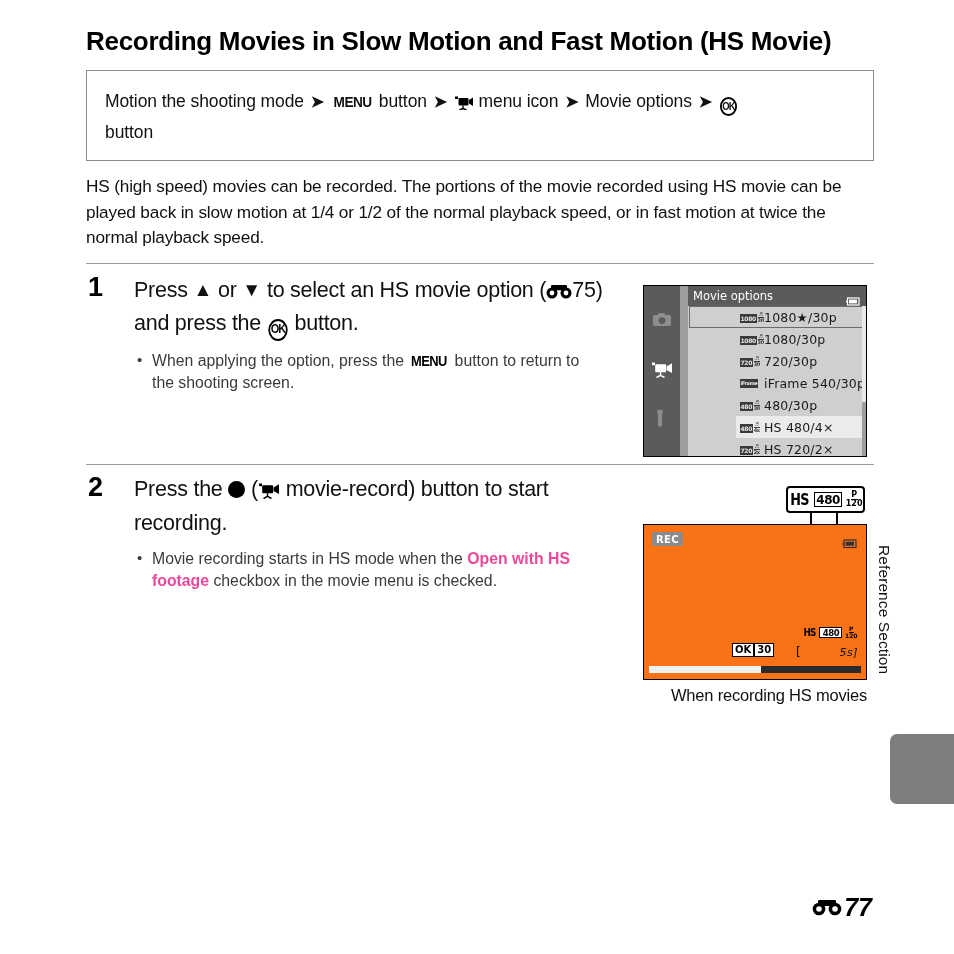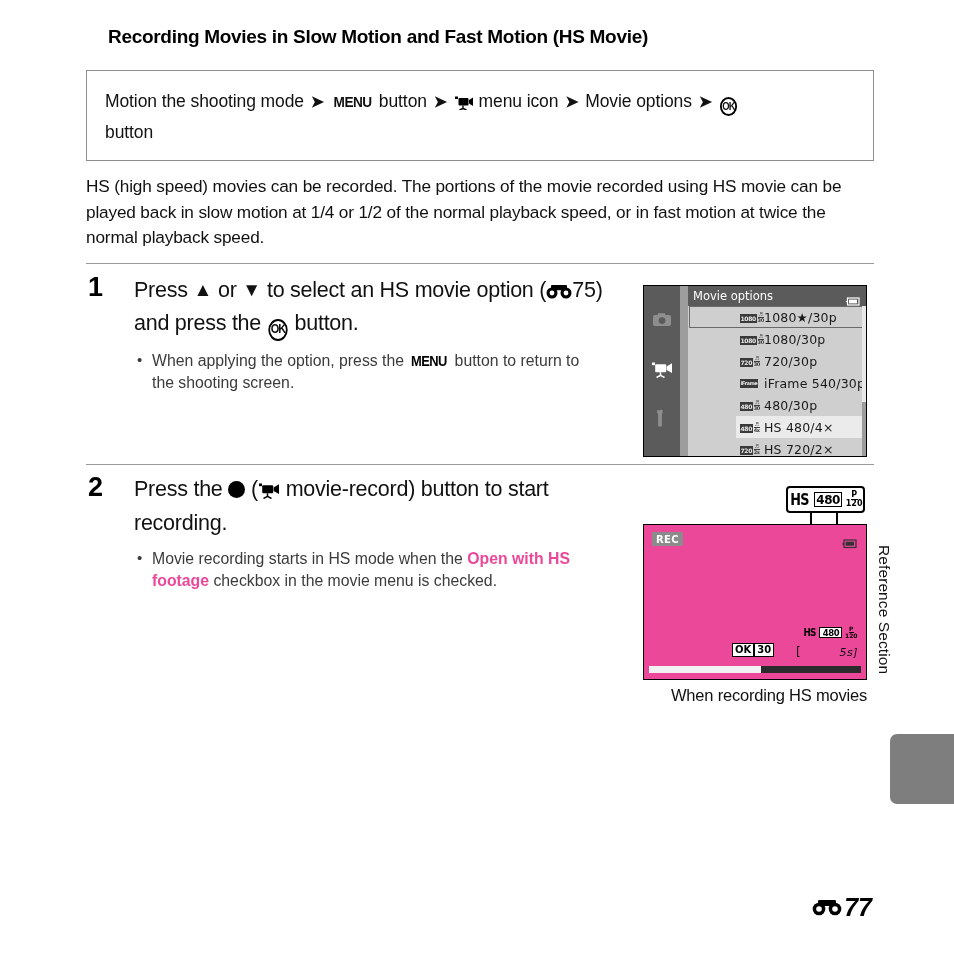--- a/index.html
+++ b/index.html
@@ -12,26 +12,25 @@
     color: #000000;
     position: relative;
     overflow: hidden;
   }
 
   
   .page-title {
     position: absolute;
     left: 86px;
     top: 26px;
-    font-size: 19px;
+    font-size: 26px;
     font-weight: bold;
     letter-spacing: -0.3px;
     color: #000;
     white-space: nowrap;
-    margin-left: 22px;
   }
 
   
   .nav-box {
     position: absolute;
     left: 86px;
     top: 70px;
     width: 788px;
     min-height: 78px;
     border: 1px solid #8d8d8d;
@@ -307,21 +306,21 @@
   .cl-l1 { left: 810px; top: 513px; width: 2px; height: 12px; }
   .cl-l2 { left: 836px; top: 513px; width: 2px; height: 12px; }
 
   .rec-shot {
     position: absolute;
     left: 643px;
     top: 524px;
     width: 224px;
     height: 156px;
     border: 1px solid #000;
-    background: #ec4899;
+    background: #f97316;
     overflow: hidden;
     font-family: "DejaVu Sans", sans-serif;
   }
   .rec-badge {
     position: absolute;
     left: 8px; top: 7px;
     background: #8b8b8b;
     color: #ffffff;
     font-size: 10px;
     font-weight: bold;

